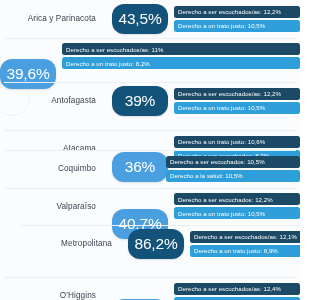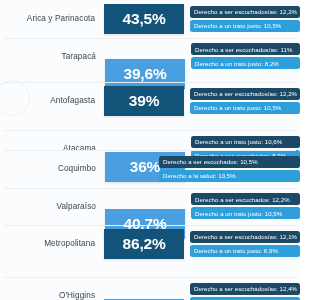--- a/index.html
+++ b/index.html
@@ -16,29 +16,29 @@
   .row{
     position:absolute;left:0;width:300px;height:37.5px;
     display:flex;align-items:center;
   }
   .row .divider{
     position:absolute;left:4px;right:4px;top:0;height:1px;
     background:#eceff1;
   }
 
   .region-label{
-    width:96px;text-align:right;padding-right:9px;
+    width:96px;text-align:right;padding-right:16px;
     font-size:8.2px;color:#3c4450;letter-spacing:.1px;
     white-space:nowrap;line-height:1.1;
   }
 
   .pct-box{
-    width:80px;height:30px;border-radius:0;
+    width:56px;height:30px;border-radius:12px;
     display:flex;align-items:center;justify-content:center;
-    color:#ffffff;font-size:15.5px;font-weight:bold;
+    color:#ffffff;font-size:15.5px;font-weight:normal;
     letter-spacing:-0.2px;flex:0 0 auto;
     box-shadow:0 1px 2px rgba(0,0,0,.12);
   }
   .pct-box.dark{background:#13537a;}
   .pct-box.light{background:#4a9fe0;margin-top:36px;}
 
   .rights{
     margin-left:6px;display:flex;flex-direction:column;
     justify-content:center;gap:2px;flex:1 1 auto;min-width:0;
   }
@@ -68,21 +68,20 @@
 <div class="row first" style="top: 0px; height: 37.5px;">
       <div class="region-label">Arica y Parinacota</div>
       <div class="pct-box dark">43,5%</div>
       <div class="rights">
         <div class="right-bar top">Derecho a ser escuchados/as: 12,2%</div>
         <div class="right-bar bottom">Derecho a un trato justo: 10,5%</div>
       </div>
     </div>
     <div class="row" style="top: 37.5px; height: 37.5px;">
       <div class="divider"></div>
-      <div class="region-label">Tarapacá</div>
       <div class="pct-box light">39,6%</div>
       <div class="rights">
         <div class="right-bar top">Derecho a ser escuchados/as: 11%</div>
         <div class="right-bar bottom">Derecho a un trato justo: 8,2%</div>
       </div>
     </div>
     <div class="row" style="top: 82px; height: 37.5px;">
       <div class="divider"></div>
       <div class="region-label">Antofagasta</div>
       <div class="pct-box dark">39%</div>
@@ -110,21 +109,21 @@
     </div>
     <div class="row" style="top: 187.5px; height: 37.5px;">
       <div class="divider"></div>
       <div class="region-label">Valparaíso</div>
       <div class="pct-box light">40,7%</div>
       <div class="rights">
         <div class="right-bar top">Derecho a ser escuchados: 12,2%</div>
         <div class="right-bar bottom">Derecho a un trato justo: 10,5%</div>
       </div>
     </div>
-    <div class="row" style="top: 225px; height: 37.5px;">
+    <div class="row" style="top: 225px; height: 37.5px; margin-left: 16px;">
       <div class="divider"></div>
       <div class="region-label">Metropolitana</div>
       <div class="pct-box dark">86,2%</div>
       <div class="rights">
         <div class="right-bar top">Derecho a ser escuchados/as: 12,1%</div>
         <div class="right-bar bottom">Derecho a un trato justo: 8,9%</div>
       </div>
     </div>
     <div class="row" style="top: 277px; height: 37.5px;">
       <div class="divider"></div>

